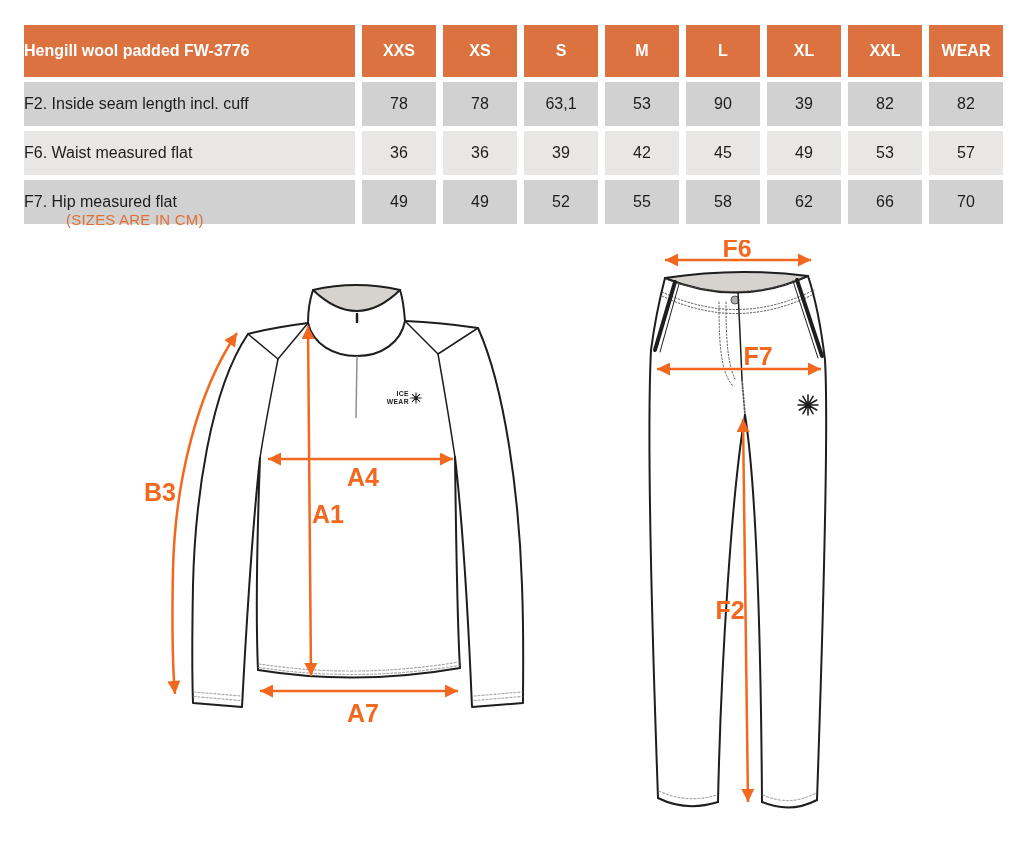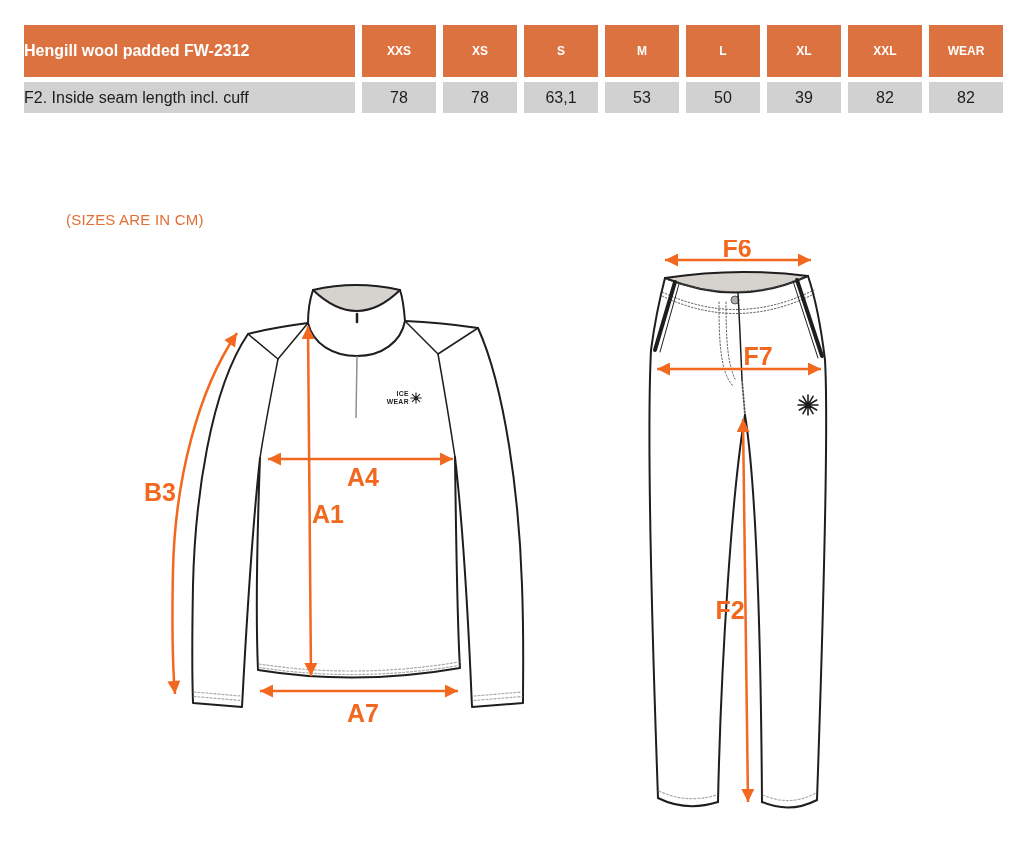--- a/index.html
+++ b/index.html
@@ -13,24 +13,24 @@
     border-collapse:separate;border-spacing:7px 5px;
   }
   table.size-table th,table.size-table td{box-sizing:border-box;padding:0;}
   th.product{
     width:331px;height:52px;text-align:left;padding-left:44px;
     background:var(--header-bg);color:var(--header-text);
     font-size:16px;font-weight:bold;white-space:nowrap;
   }
   th.size{
     width:74px;height:52px;background:var(--header-bg);color:var(--header-text);
-    font-size:12px;font-weight:bold;text-align:center;
+    font-size:16px;font-weight:bold;text-align:center;
   }
   td.rowlabel{
-    text-align:left;padding-left:44px;height:31px;
+    text-align:left;padding-left:44px;height:44px;
     font-size:16px;color:var(--text);white-space:nowrap;
   }
   td.val{text-align:center;height:23px;font-size:16px;color:var(--text);}
   tr.dark td{background:var(--row-dark);}
   tr.light td{background:var(--row-light);}
   
   .cm-note{
     position:absolute;left:66px;top:211px;
     color:var(--note);font-size:15px;letter-spacing:.2px;
   }
@@ -57,44 +57,66 @@
   .snow{stroke:var(--line);stroke-width:1.6;stroke-linecap:round;fill:none;}
   .snow-small{stroke:#222;stroke-width:1.1;stroke-linecap:round;fill:none;}
   .btn{fill:#b3b1ae;stroke:#555;stroke-width:1;}
 </style>
 </head>
 <body>
 
 <table class="size-table">
   <thead>
     <tr>
-      <th class="product">Hengill wool padded FW-2312</th>
+      <th class="product">Hengill wool padded FW-3776</th>
 
     <th class="size">XXS</th>
         <th class="size">XS</th>
         <th class="size">S</th>
         <th class="size">M</th>
         <th class="size">L</th>
         <th class="size">XL</th>
         <th class="size">XXL</th>
         <th class="size">WEAR</th>
       </tr>
   </thead>
   <tbody>
 
   <tr class="dark">
         <td class="rowlabel">F2. Inside seam length incl. cuff</td>
         <td class="val">78</td>
         <td class="val">78</td>
         <td class="val">63,1</td>
         <td class="val">53</td>
-        <td class="val">50</td>
+        <td class="val">90</td>
         <td class="val">39</td>
         <td class="val">82</td>
         <td class="val">82</td>
+      </tr>
+      <tr class="light">
+        <td class="rowlabel">F6. Waist measured flat</td>
+        <td class="val">36</td>
+        <td class="val">36</td>
+        <td class="val">39</td>
+        <td class="val">42</td>
+        <td class="val">45</td>
+        <td class="val">49</td>
+        <td class="val">53</td>
+        <td class="val">57</td>
+      </tr>
+      <tr class="dark">
+        <td class="rowlabel">F7. Hip measured flat</td>
+        <td class="val">49</td>
+        <td class="val">49</td>
+        <td class="val">52</td>
+        <td class="val">55</td>
+        <td class="val">58</td>
+        <td class="val">62</td>
+        <td class="val">66</td>
+        <td class="val">70</td>
       </tr>
     </tbody>
 </table>
 
 <div class="cm-note">(SIZES ARE IN CM)</div>
 
 <svg id="sweater-svg" class="drawing" width="520" height="520" viewBox="0 0 520 520">
   <defs>
     <marker id="ah-s" viewBox="0 0 10 10" refX="10" refY="5" markerWidth="6" markerHeight="5.2" orient="auto-start-reverse" markerUnits="strokeWidth">
       <path class="ah" d="M0,0 L10,5 L0,10 Z"></path>

